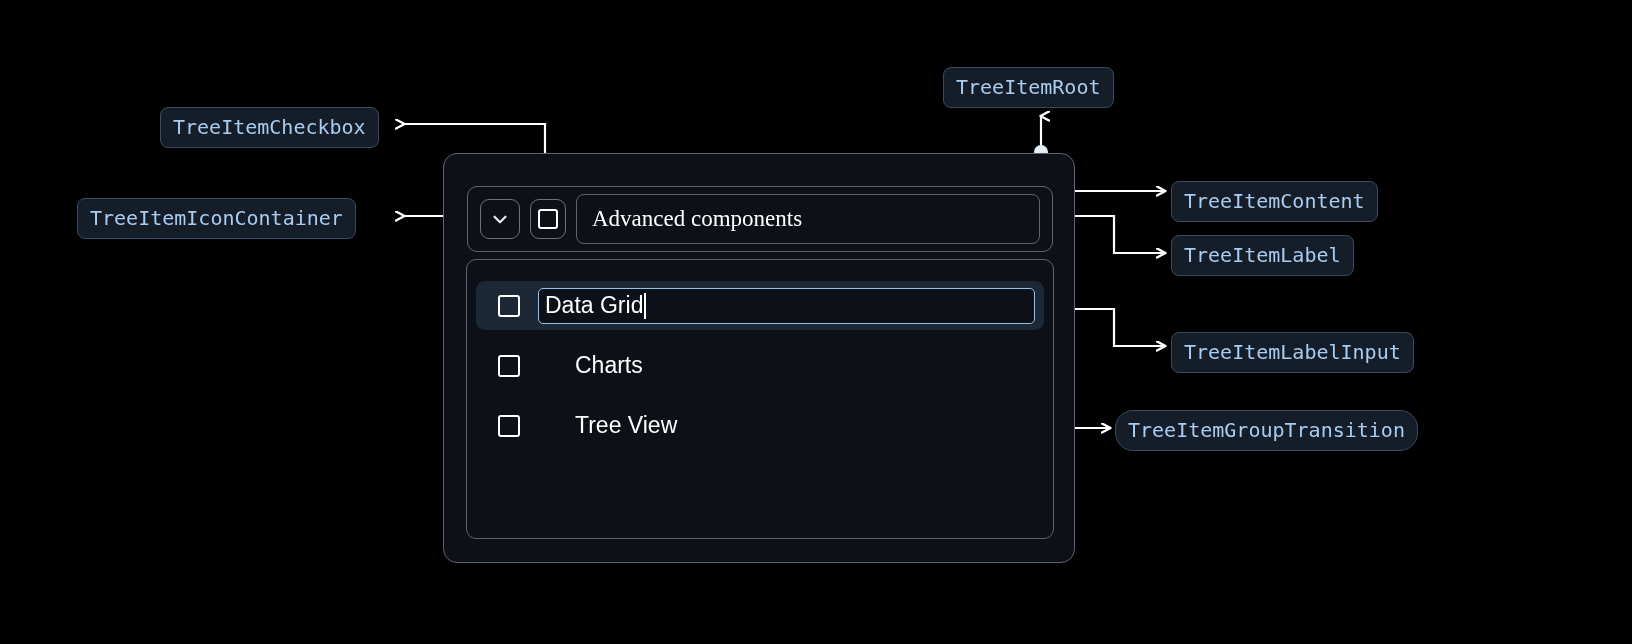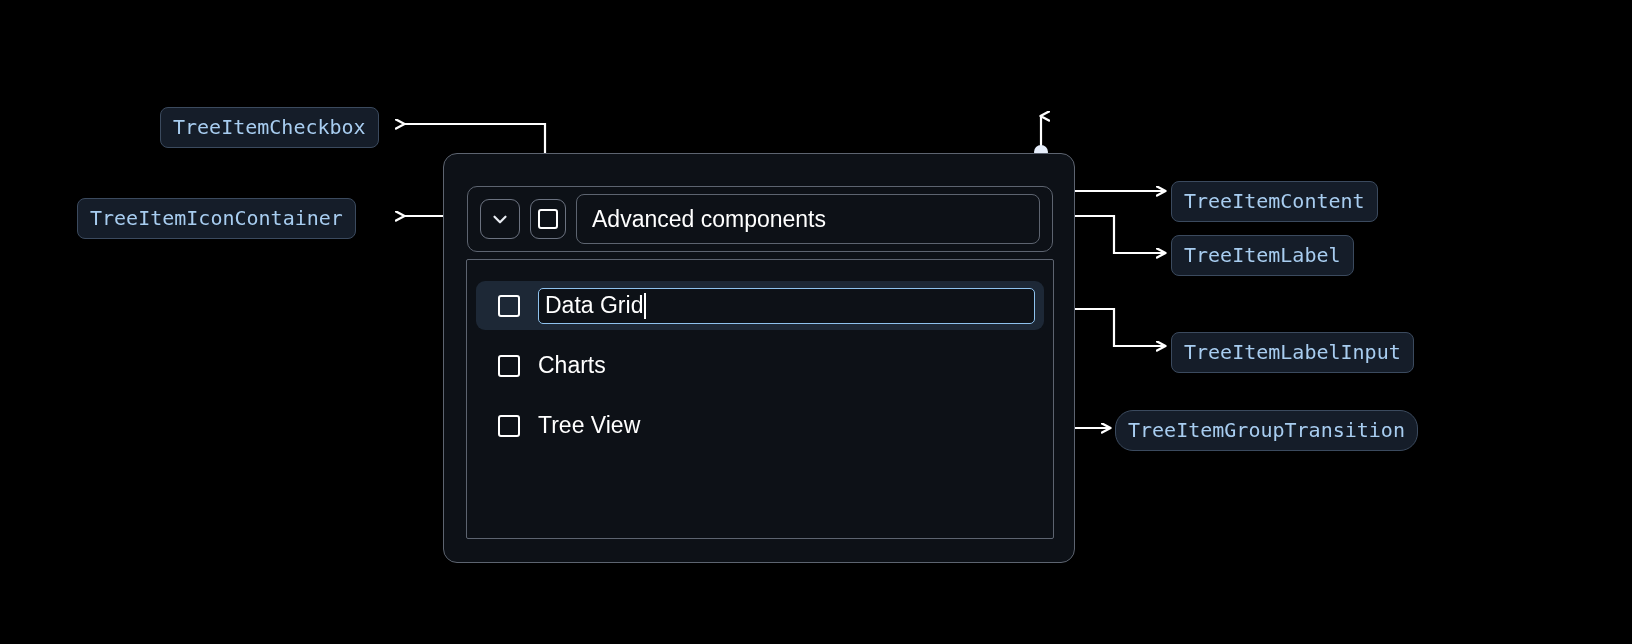--- a/index.html
+++ b/index.html
@@ -36,20 +36,21 @@
   }
   #content-box{
     position:absolute;left:23px;top:32px;width:586px;height:66px;
     background:#0d1117;
     border:1px solid #5d6470;
     border-radius:10px;
     box-sizing:border-box;
     display:flex;align-items:center;
     padding:0 12px;
     gap:10px;
+    font-family:Liberation Serif, serif;
   }
   .icon-container{
     width:40px;height:40px;flex:none;
     border:1px solid #6b7280;
     border-radius:9px;
     display:flex;align-items:center;justify-content:center;
     box-sizing:border-box;
   }
   .chk-container{
     width:36px;height:40px;flex:none;
@@ -79,41 +80,41 @@
     display:flex;align-items:center;
     padding-left:15px;
     color:#fff;
     font-size:23px;
   }
 
   #group-box{
     position:absolute;left:22px;top:105px;width:588px;height:280px;
     background:#0d1117;
     border:1px solid #5d6470;
-    border-radius:2px;
+    border-radius:10px;
     box-sizing:border-box;
     padding-top:21px;
   }
   .row{
     height:49px;
     display:flex;align-items:center;
     gap:18px;
     padding-left:31px;
     box-sizing:border-box;
     margin-bottom:11px;
   }
   .row.selected{
     background:#1d2836;
     border-radius:9px;
     margin-left:9px;
     margin-right:9px;
     padding-left:22px;
   }
   .row-label{
-    color:#ffffff;font-size:23px;
+    color:#ffffff;font-size:23px;margin-left:37px;
   }
   #label-input{
     flex:1;height:36px;margin-right:9px;
     background:#0d1117;
     border:1.5px solid #8ec2ee;
     border-radius:5px;
     box-sizing:border-box;
     display:flex;align-items:center;
     padding-left:6px;
     color:#fff;font-size:23px;
@@ -166,20 +167,21 @@
       <circle cx="1042" cy="216" r="7"></circle>
       <circle cx="1042" cy="309" r="7"></circle>
       <circle cx="1052" cy="428" r="7"></circle>
     </g>
   </svg>
 
   <div class="chip" style="left:160px;top:107px;">TreeItemCheckbox</div>
 
   <div class="chip" style="left:77px;top:198px;">TreeItemIconContainer</div>
 
+  <div class="chip" style="left:943px;top:67px;">TreeItemRoot</div>
 
   <div class="chip" style="left:1171px;top:173px;margin-top:8px;">TreeItemContent</div>
 
   <div class="chip" style="left:1171px;top:235px;padding-left:12px;">TreeItemLabel</div>
 
   <div class="chip" style="left:1171px;top:332px;">TreeItemLabelInput</div>
 
   <div class="chip" style="left:1115px;top:410px;border-radius:18px;">TreeItemGroupTransition</div>
 
   <div id="root-box">

